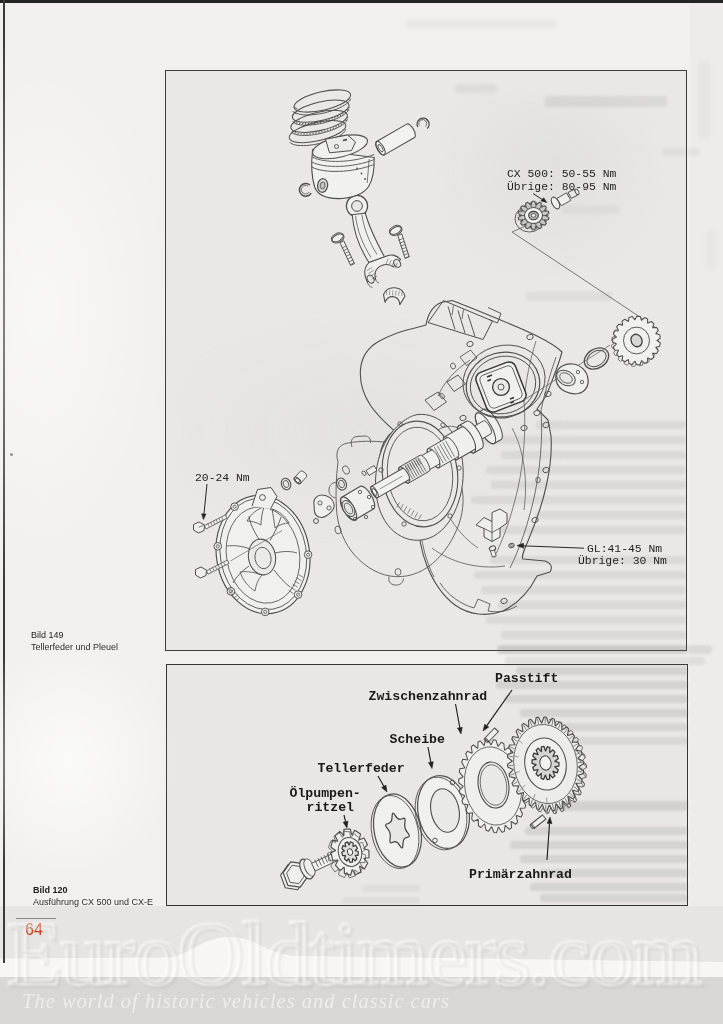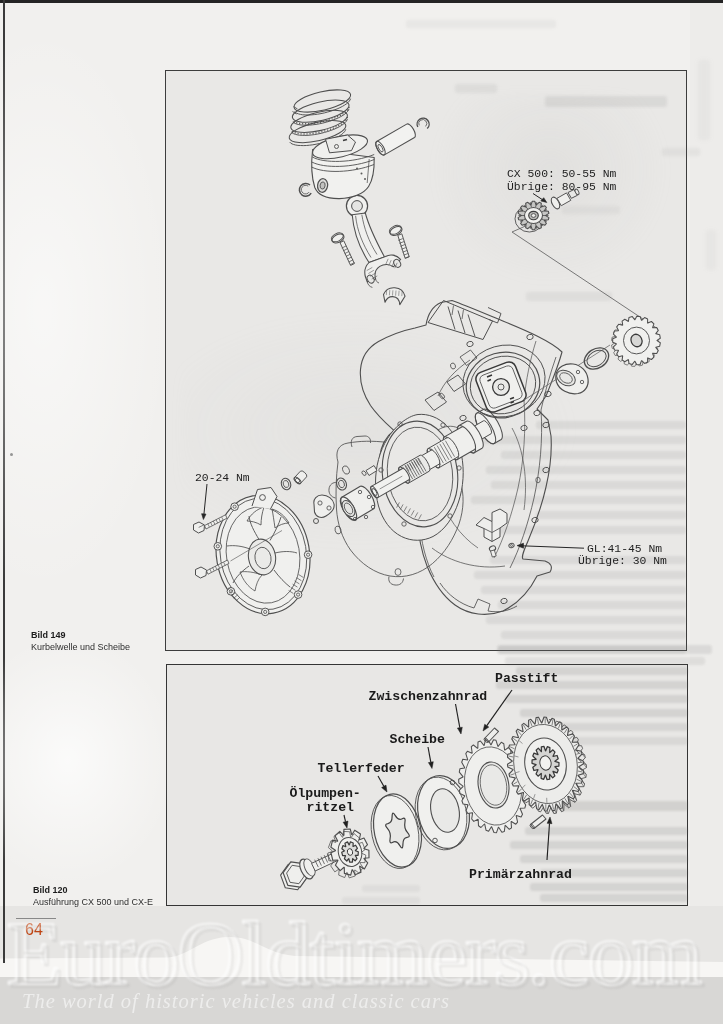--- a/index.html
+++ b/index.html
@@ -607,22 +607,22 @@
     <line x1="428.0" y1="747.0" x2="430.8" y2="762.1" stroke="#202020" stroke-width="1.15"></line>
     <path d="M432.0,768.5 L428.4,762.6 L433.3,761.7 Z" stroke="#202020" stroke-width="0.5" fill="#202020" stroke-linejoin="round"></path>
     <line x1="378.0" y1="776.0" x2="383.8" y2="786.3" stroke="#202020" stroke-width="1.15"></line>
     <path d="M387.0,792.0 L381.6,787.6 L386.0,785.1 Z" stroke="#202020" stroke-width="0.5" fill="#202020" stroke-linejoin="round"></path>
     <line x1="344.0" y1="815.0" x2="345.5" y2="821.7" stroke="#202020" stroke-width="1.15"></line>
     <path d="M347.0,828.0 L343.1,822.2 L348.0,821.1 Z" stroke="#202020" stroke-width="0.5" fill="#202020" stroke-linejoin="round"></path>
     <line x1="547.0" y1="860.0" x2="549.5" y2="823.5" stroke="#202020" stroke-width="1.15"></line>
     <path d="M550.0,817.0 L552.0,823.7 L547.1,823.3 Z" stroke="#202020" stroke-width="0.5" fill="#202020" stroke-linejoin="round"></path>
 </svg>
 
-<div class="abs" style="left:31px;top:630px;font-size:9px;font-weight:bold;color:#1c1c1c;">Bild 149</div>
-<div class="abs" style="left:31px;top:641.5px;font-size:9px;color:#2e2e2e;">Kurbelwelle und Scheibe</div>
+<div class="abs" style="left:31px;top:630px;font-size:9px;font-weight:normal;color:#1c1c1c;">Bild 149</div>
+<div class="abs" style="left:31px;top:641.5px;font-size:9px;color:#2e2e2e;">Tellerfeder und Pleuel</div>
 
 <div class="abs" style="left:33px;top:885px;font-size:9px;font-weight:bold;color:#1c1c1c;">Bild 120</div>
 <div class="abs" style="left:33px;top:897px;font-size:9px;color:#2e2e2e;">Ausführung CX 500 und CX-E</div>
 
 <div class="abs" style="left:16px;top:918px;width:40px;height:1px;background:#888;"></div>
 
 <div class="abs" style="left:25px;top:921px;font-size:16px;color:#c2410c;">64</div>
 
 <div class="abs" style="left:6px;top:908px;width:723px;font-family:'Liberation Serif',serif;font-size:91px;
  line-height:1;color:transparent;letter-spacing:-1.5px;-webkit-text-stroke:1.7px rgba(255,255,255,0.8);filter:blur(0.8px);">EuroOldtimers.com</div>

